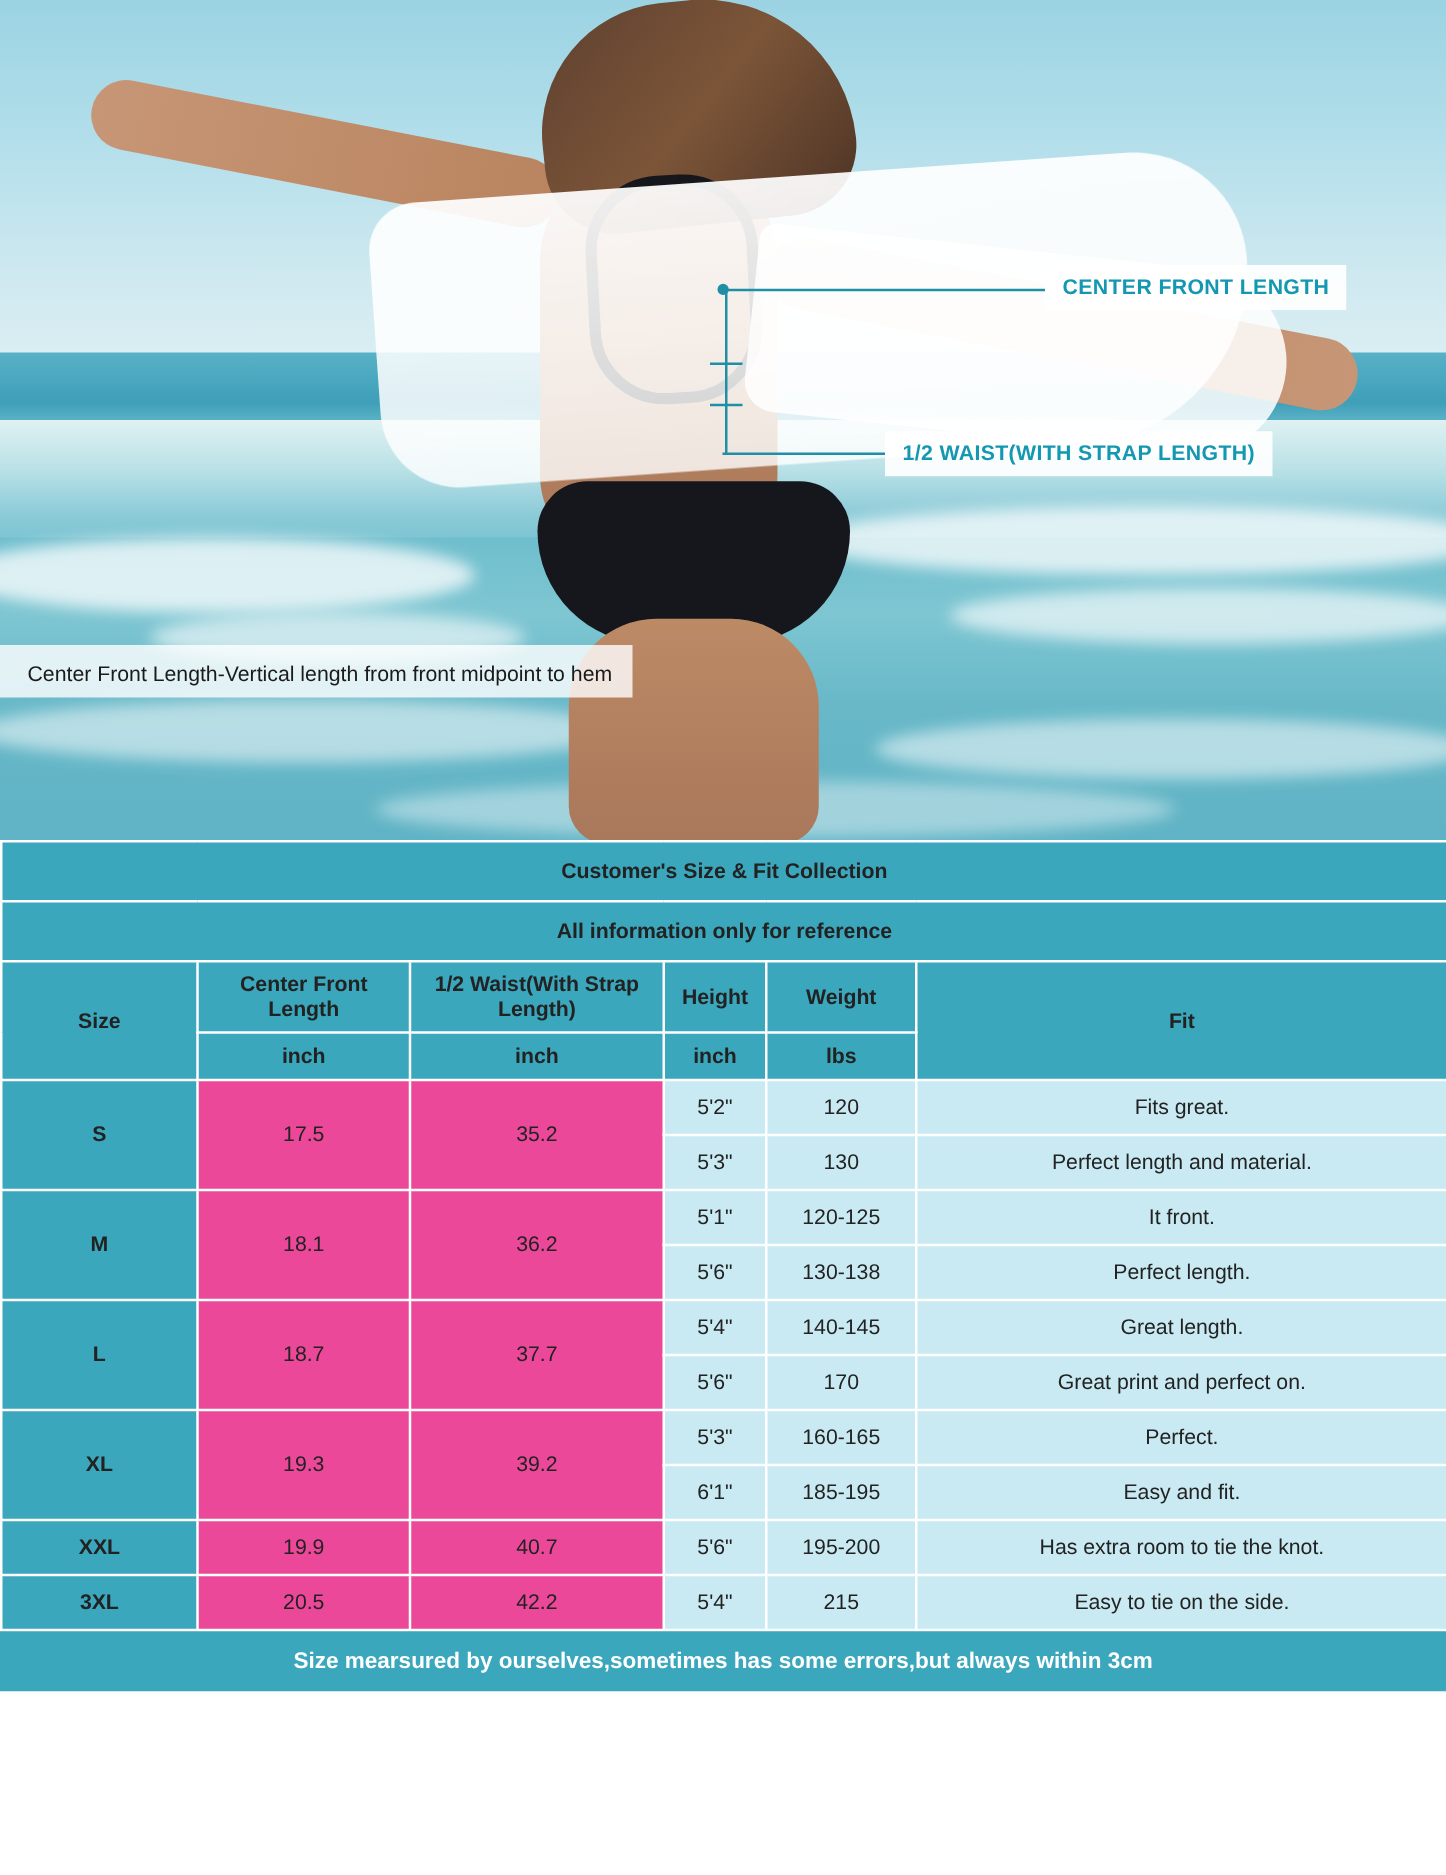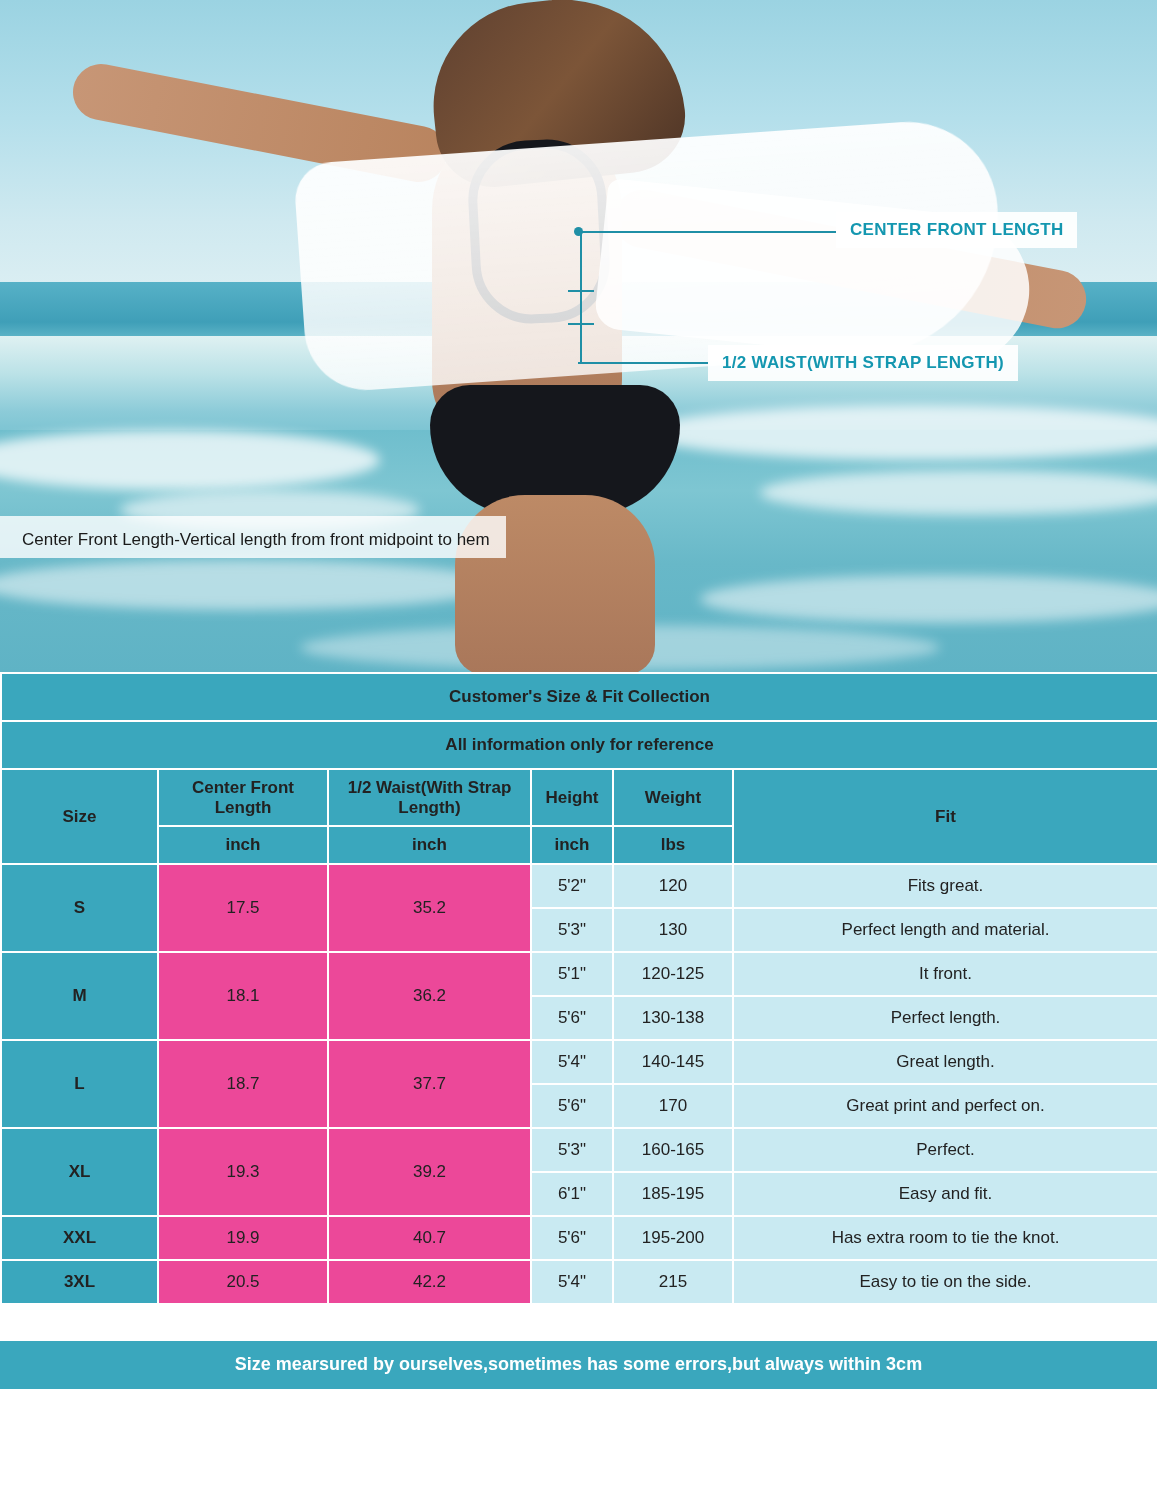--- a/index.html
+++ b/index.html
@@ -233,21 +233,20 @@
   }
   .footer-band {
     background: #3aa7bd;
     color: #ffffff;
     font-weight: bold;
     font-size: 18px;
     text-align: center;
     padding: 13px 0 14px;
     width: 1157px;
     box-sizing: border-box;
-    margin-top: 36px;
   }
 </style>
 </head>
 <body>
 
 <div class="photo">
   <div class="sky"></div>
   <div class="sea-far"></div>
   <div class="sea-mid"></div>
   <div class="sea-near"></div>

